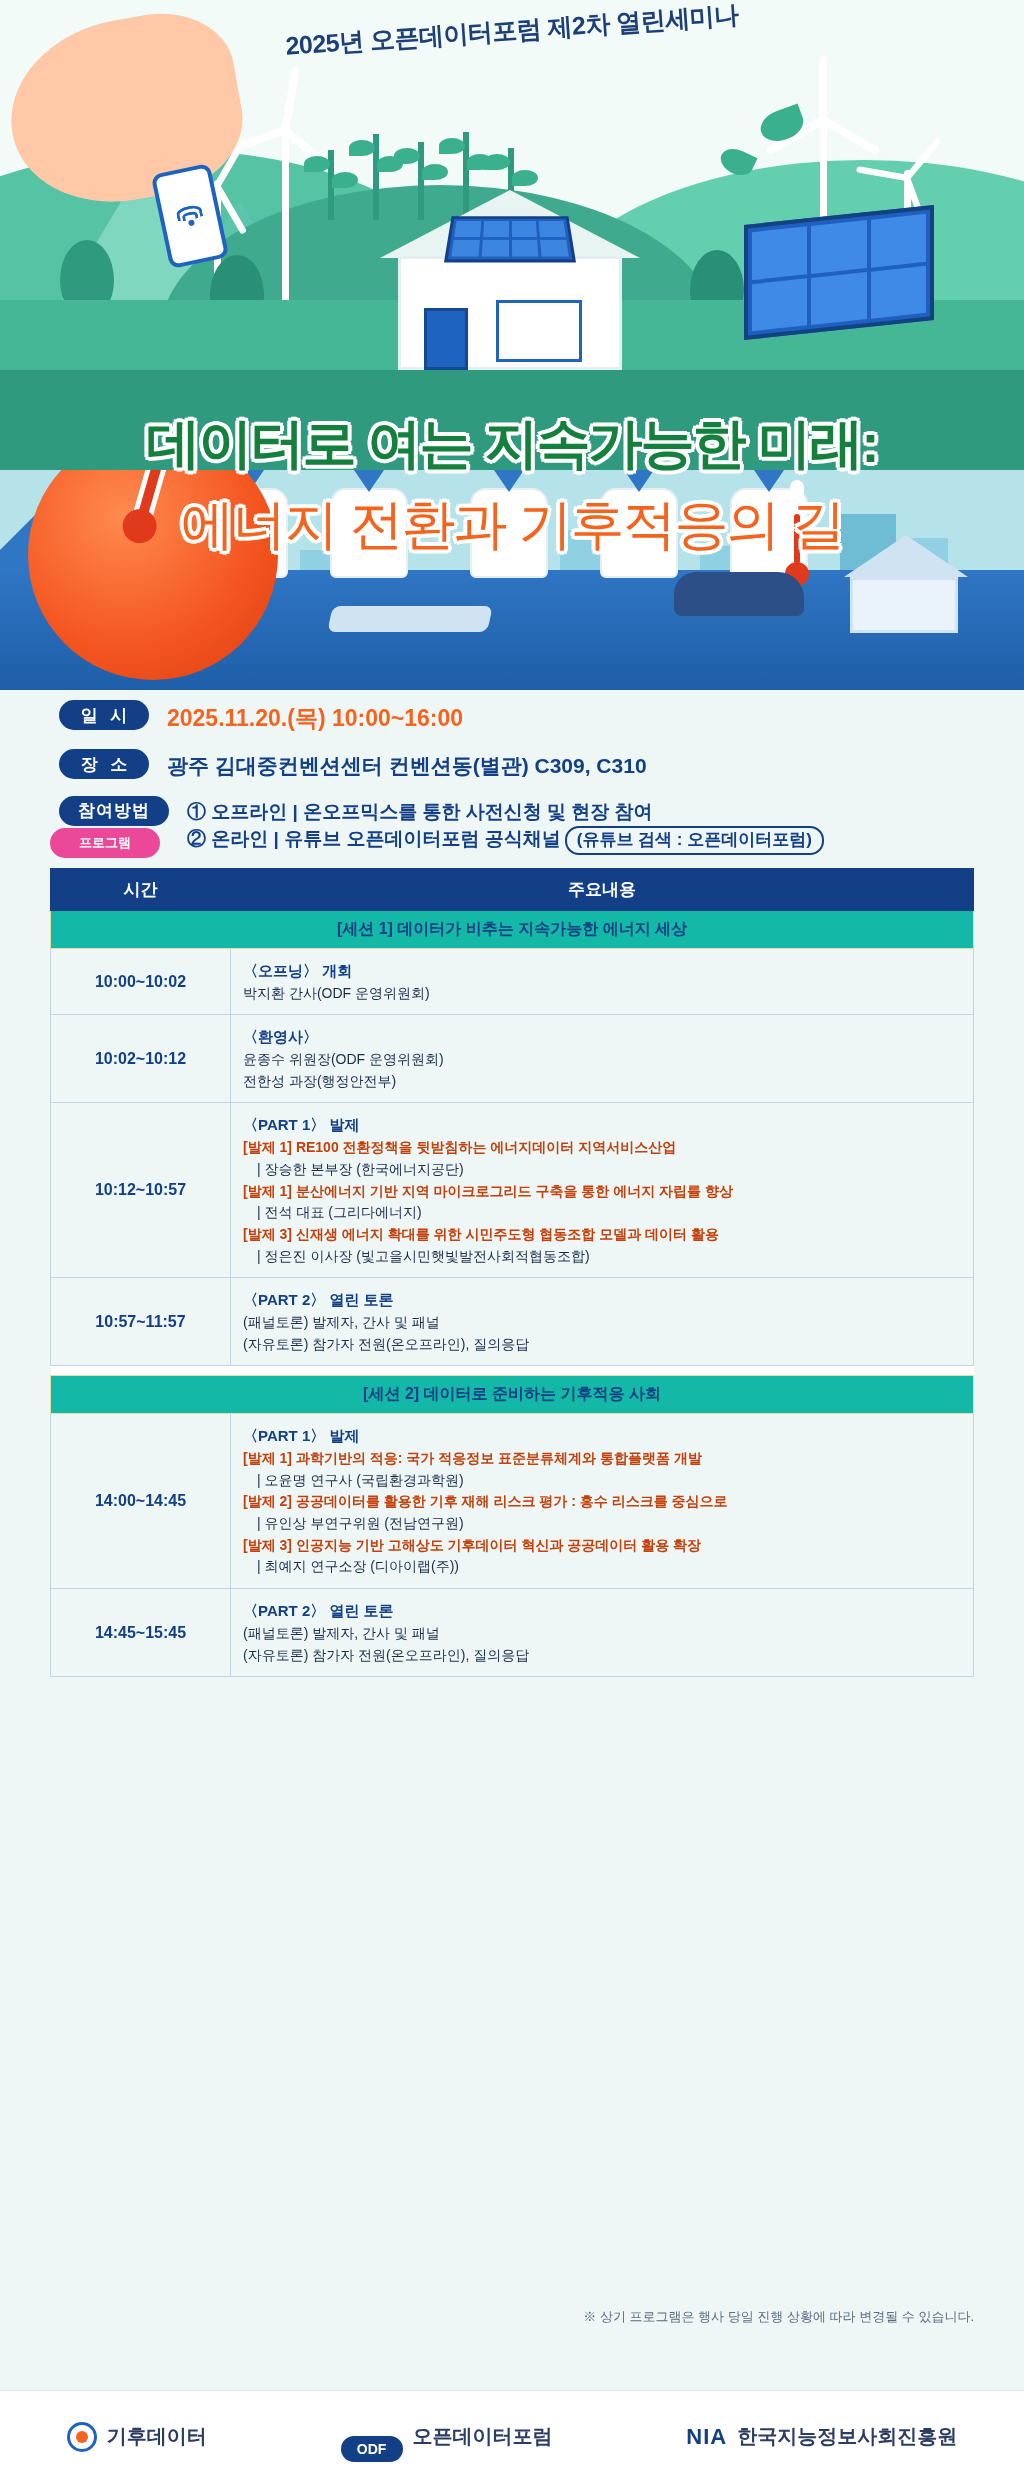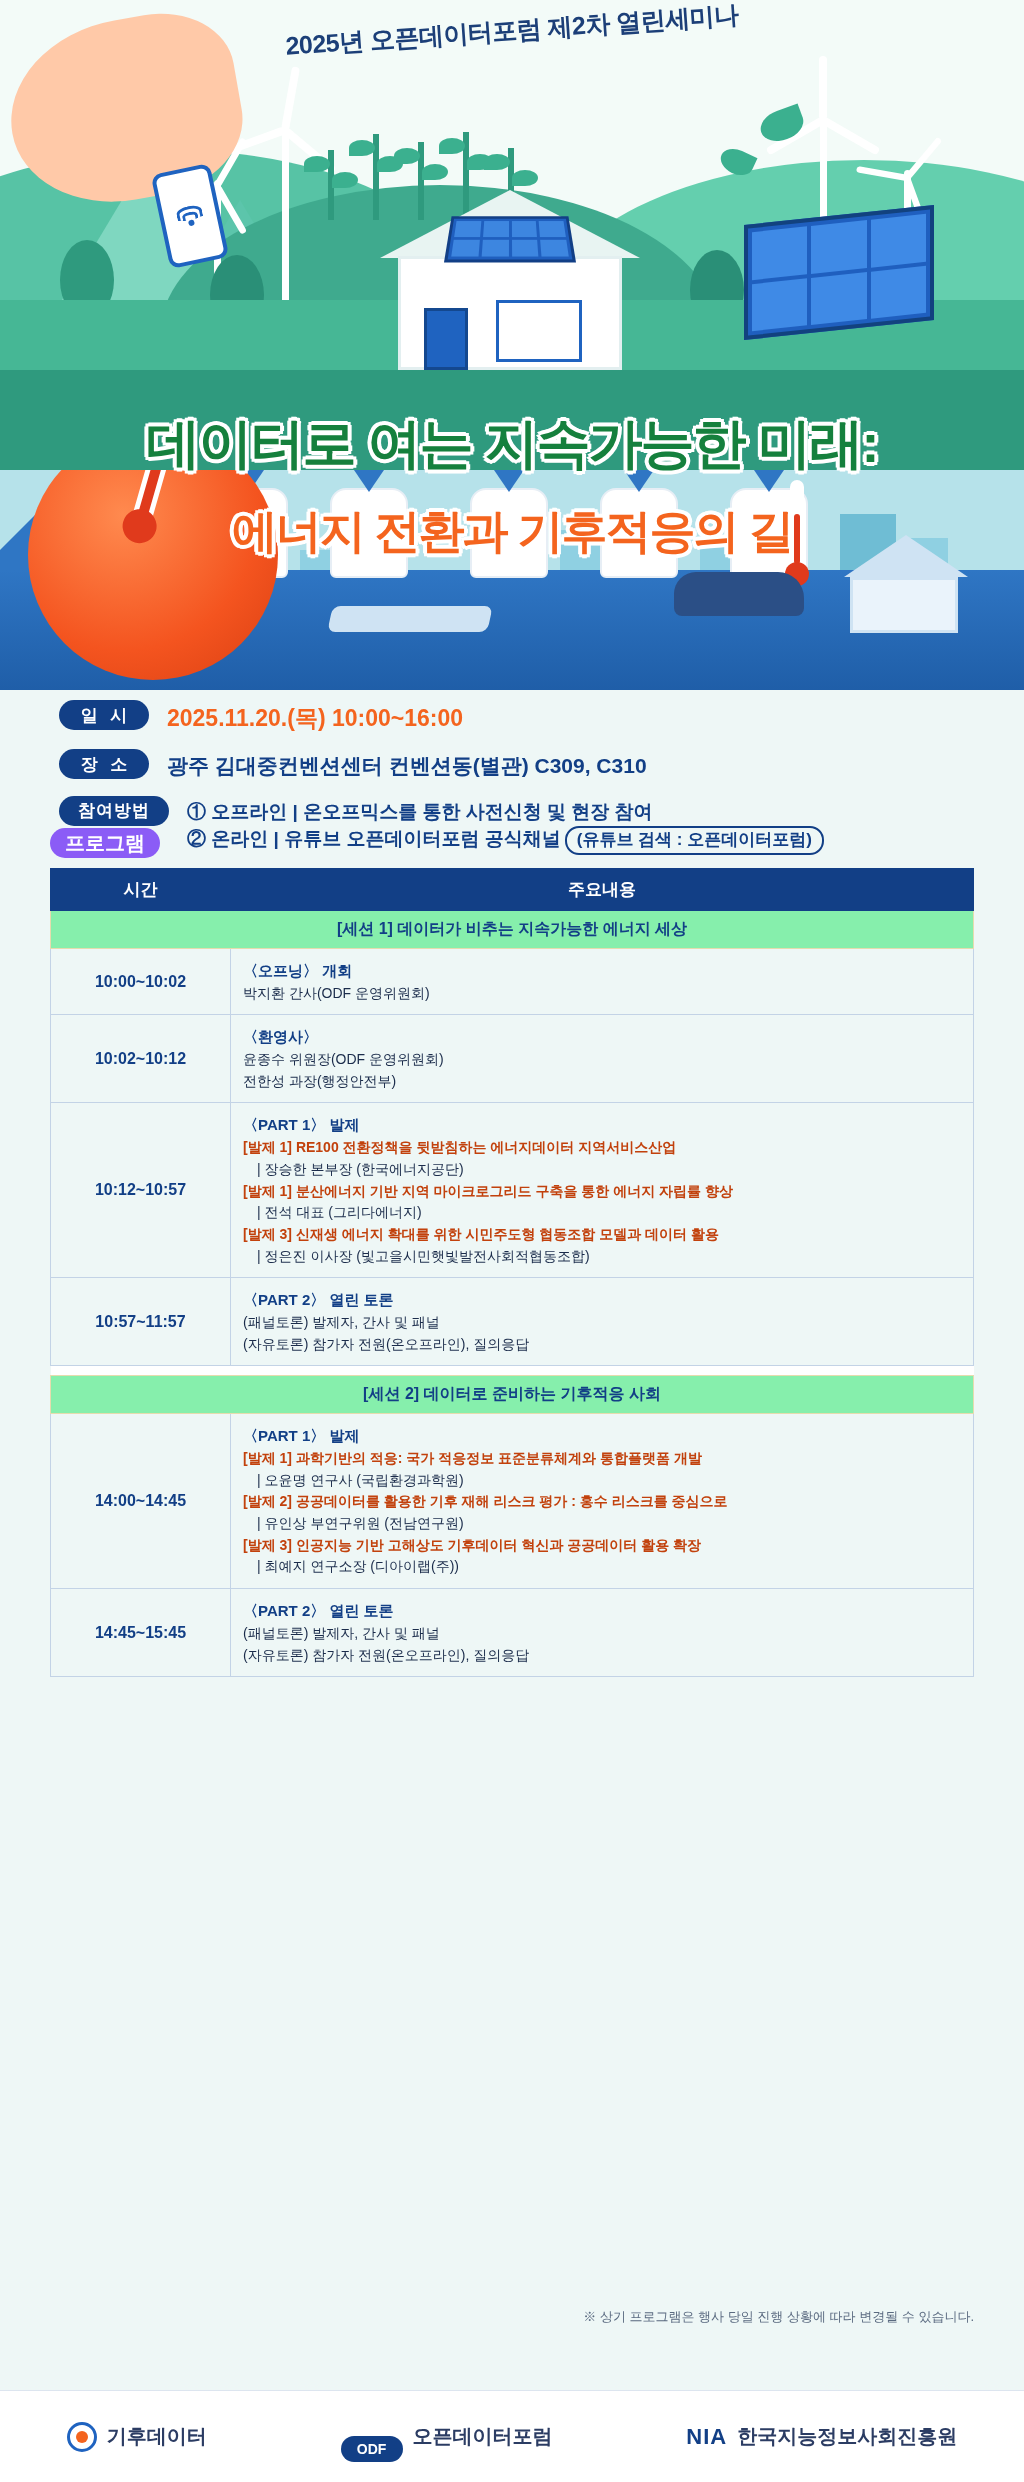--- a/index.html
+++ b/index.html
@@ -122,22 +122,22 @@
   .main-title {
     position: absolute; left: 0; top: 408px; width: 1024px; text-align: center;
     z-index: 5;
   }
   .main-title .l1 {
     font-size: 54px; font-weight: bold; color: #15803d; letter-spacing: -2px;
     text-shadow: 3px 3px 0 #ffffff, -3px 3px 0 #ffffff, 3px -3px 0 #ffffff, -3px -3px 0 #ffffff,
                  0 4px 0 #ffffff, 0 -4px 0 #ffffff, 4px 0 0 #ffffff, -4px 0 0 #ffffff;
   }
   .main-title .l2 {
-    margin-top: 20px;
-    font-size: 46px; font-weight: bold; color: #f4641e; letter-spacing: -2px;
+    margin-top: 8px;
+    font-size: 54px; font-weight: normal; color: #f4641e; letter-spacing: -2px;
     text-shadow: 3px 3px 0 #ffffff, -3px 3px 0 #ffffff, 3px -3px 0 #ffffff, -3px -3px 0 #ffffff,
                  0 4px 0 #ffffff, 0 -4px 0 #ffffff, 4px 0 0 #ffffff, -4px 0 0 #ffffff;
   }
 
   
   .scene2 {
     position: absolute; left: 0; top: 470px; width: 1024px; height: 220px;
     background: #b6e2ea; overflow: hidden;
   }
   .city-bg { position: absolute; bottom: 60px; left: 0; width: 1024px; height: 140px; }
@@ -182,38 +182,38 @@
   .info-val.orange { color: #f4641e; font-size: 23px; }
   .info-val .small { font-size: 19px; font-weight: bold; display: block; }
   .boxed {
     display: inline-block; border: 2px solid #123f86; border-radius: 14px;
     padding: 0 10px; font-size: 17px; margin-left: 4px;
   }
 
   
   .prog-tag {
     position: absolute; left: 50px; top: 828px; width: 110px; height: 30px;
-    background: #8b5cf6; color: #fff; border-radius: 15px; font-size: 20px; font-weight: bold;
+    background: #ec4899; color: #fff; border-radius: 15px; font-size: 13px; font-weight: bold;
     display: flex; align-items: center; justify-content: center;
   }
   table.prog {
     position: absolute; left: 50px; top: 868px; width: 924px;
     border-collapse: collapse; font-size: 14px; color: #1b2c4b;
   }
   table.prog th {
     background: #123f86; color: #ffffff; font-size: 17px; font-weight: bold;
     padding: 9px 0; border: 1px solid #123f86;
   }
   table.prog th.c1 { width: 180px; }
   table.prog td {
     border: 1px solid #c3d3e6; padding: 10px 12px; vertical-align: middle;
   }
   td.time { text-align: center; font-size: 16px; font-weight: bold; color: #123f86; width: 180px; }
   tr.session td {
-    background: #86efac; text-align: center; font-weight: bold; color: #123f86;
+    background: #14b8a6; text-align: center; font-weight: bold; color: #123f86;
     font-size: 16px; padding: 8px 0; border-color: #e6dcae;
   }
   tr.gap td { border: none; height: 10px; background: #ffffff; padding: 0; }
   .ln { line-height: 1.55; }
   .ln b { color: #123f86; font-size: 15px; }
   .blue { color: #c2410c; font-weight: bold; }
   .ind { padding-left: 14px; display: inline-block; }
   .note {
     position: absolute; right: 50px; top: 2308px; font-size: 13px; color: #5a6a80;
   }

